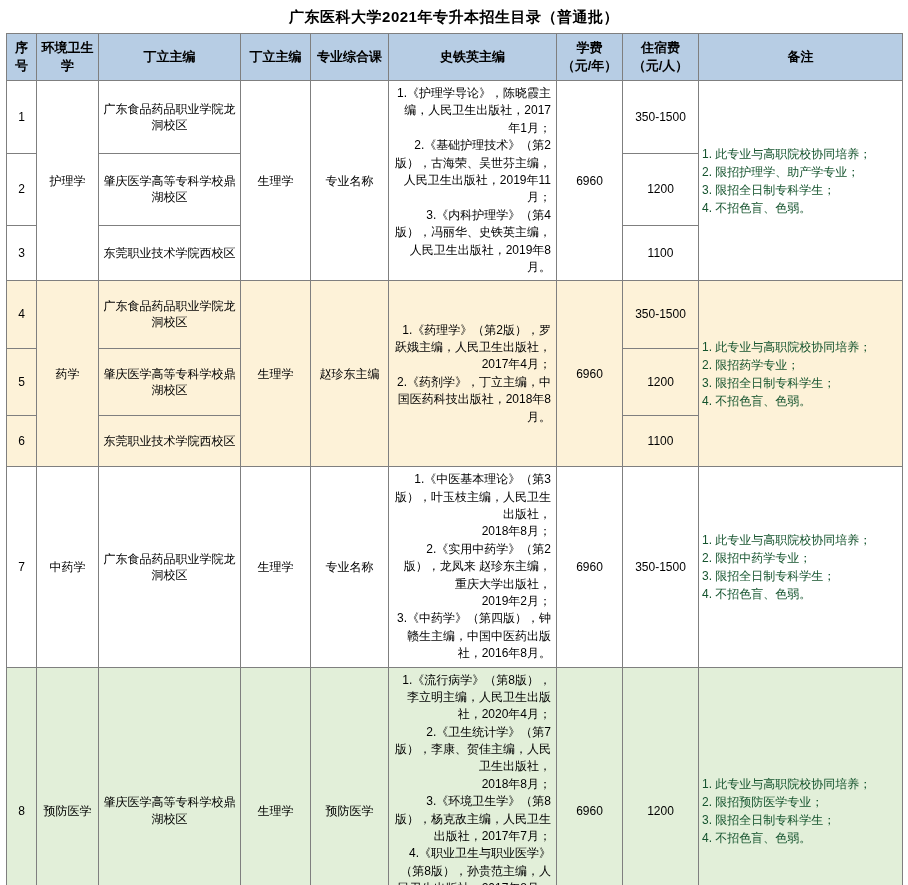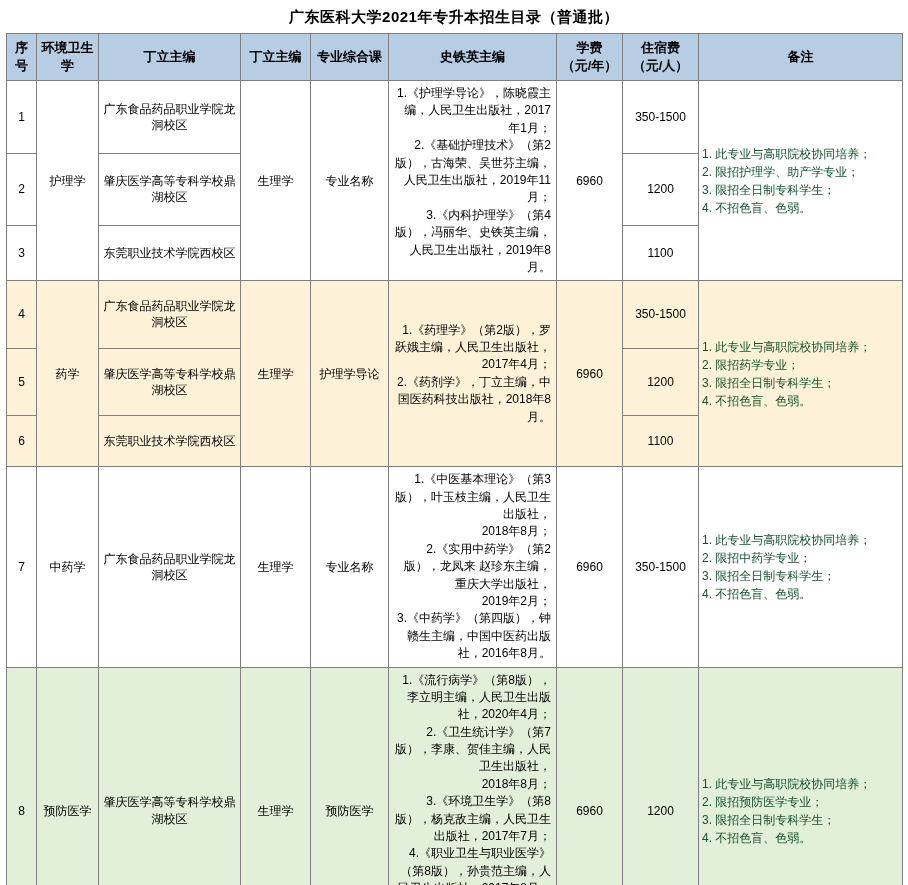--- a/index.html
+++ b/index.html
@@ -136,21 +136,21 @@
         <td class="c bg-white">3</td>
         <td class="c bg-white small-pad">东莞职业技术学院西校区</td>
         <td class="c bg-white">1100</td>
       </tr>
 
       <tr>
         <td class="c bg-cream">4</td>
         <td class="c bg-cream" rowspan="3">药学</td>
         <td class="c bg-cream small-pad">广东食品药品职业学院龙洞校区</td>
         <td class="c bg-cream" rowspan="3">生理学</td>
-        <td class="c bg-cream" rowspan="3">护理学导论</td>
+        <td class="c bg-cream" rowspan="3">赵珍东主编</td>
         <td class="books bg-cream" rowspan="3" style="white-space:pre-line">1.《药理学》（第2版），罗跃娥主编，人民卫生出版社，2017年4月；
 2.《药剂学》，丁立主编，中国医药科技出版社，2018年8月。</td>
         <td class="c bg-cream" rowspan="3">6960</td>
         <td class="c bg-cream">350-1500</td>
         <td class="note bg-cream" rowspan="3" style="white-space:pre-line">1. 此专业与高职院校协同培养；
 2. 限招药学专业；
 3. 限招全日制专科学生；
 4. 不招色盲、色弱。</td>
       </tr>
       <tr>

